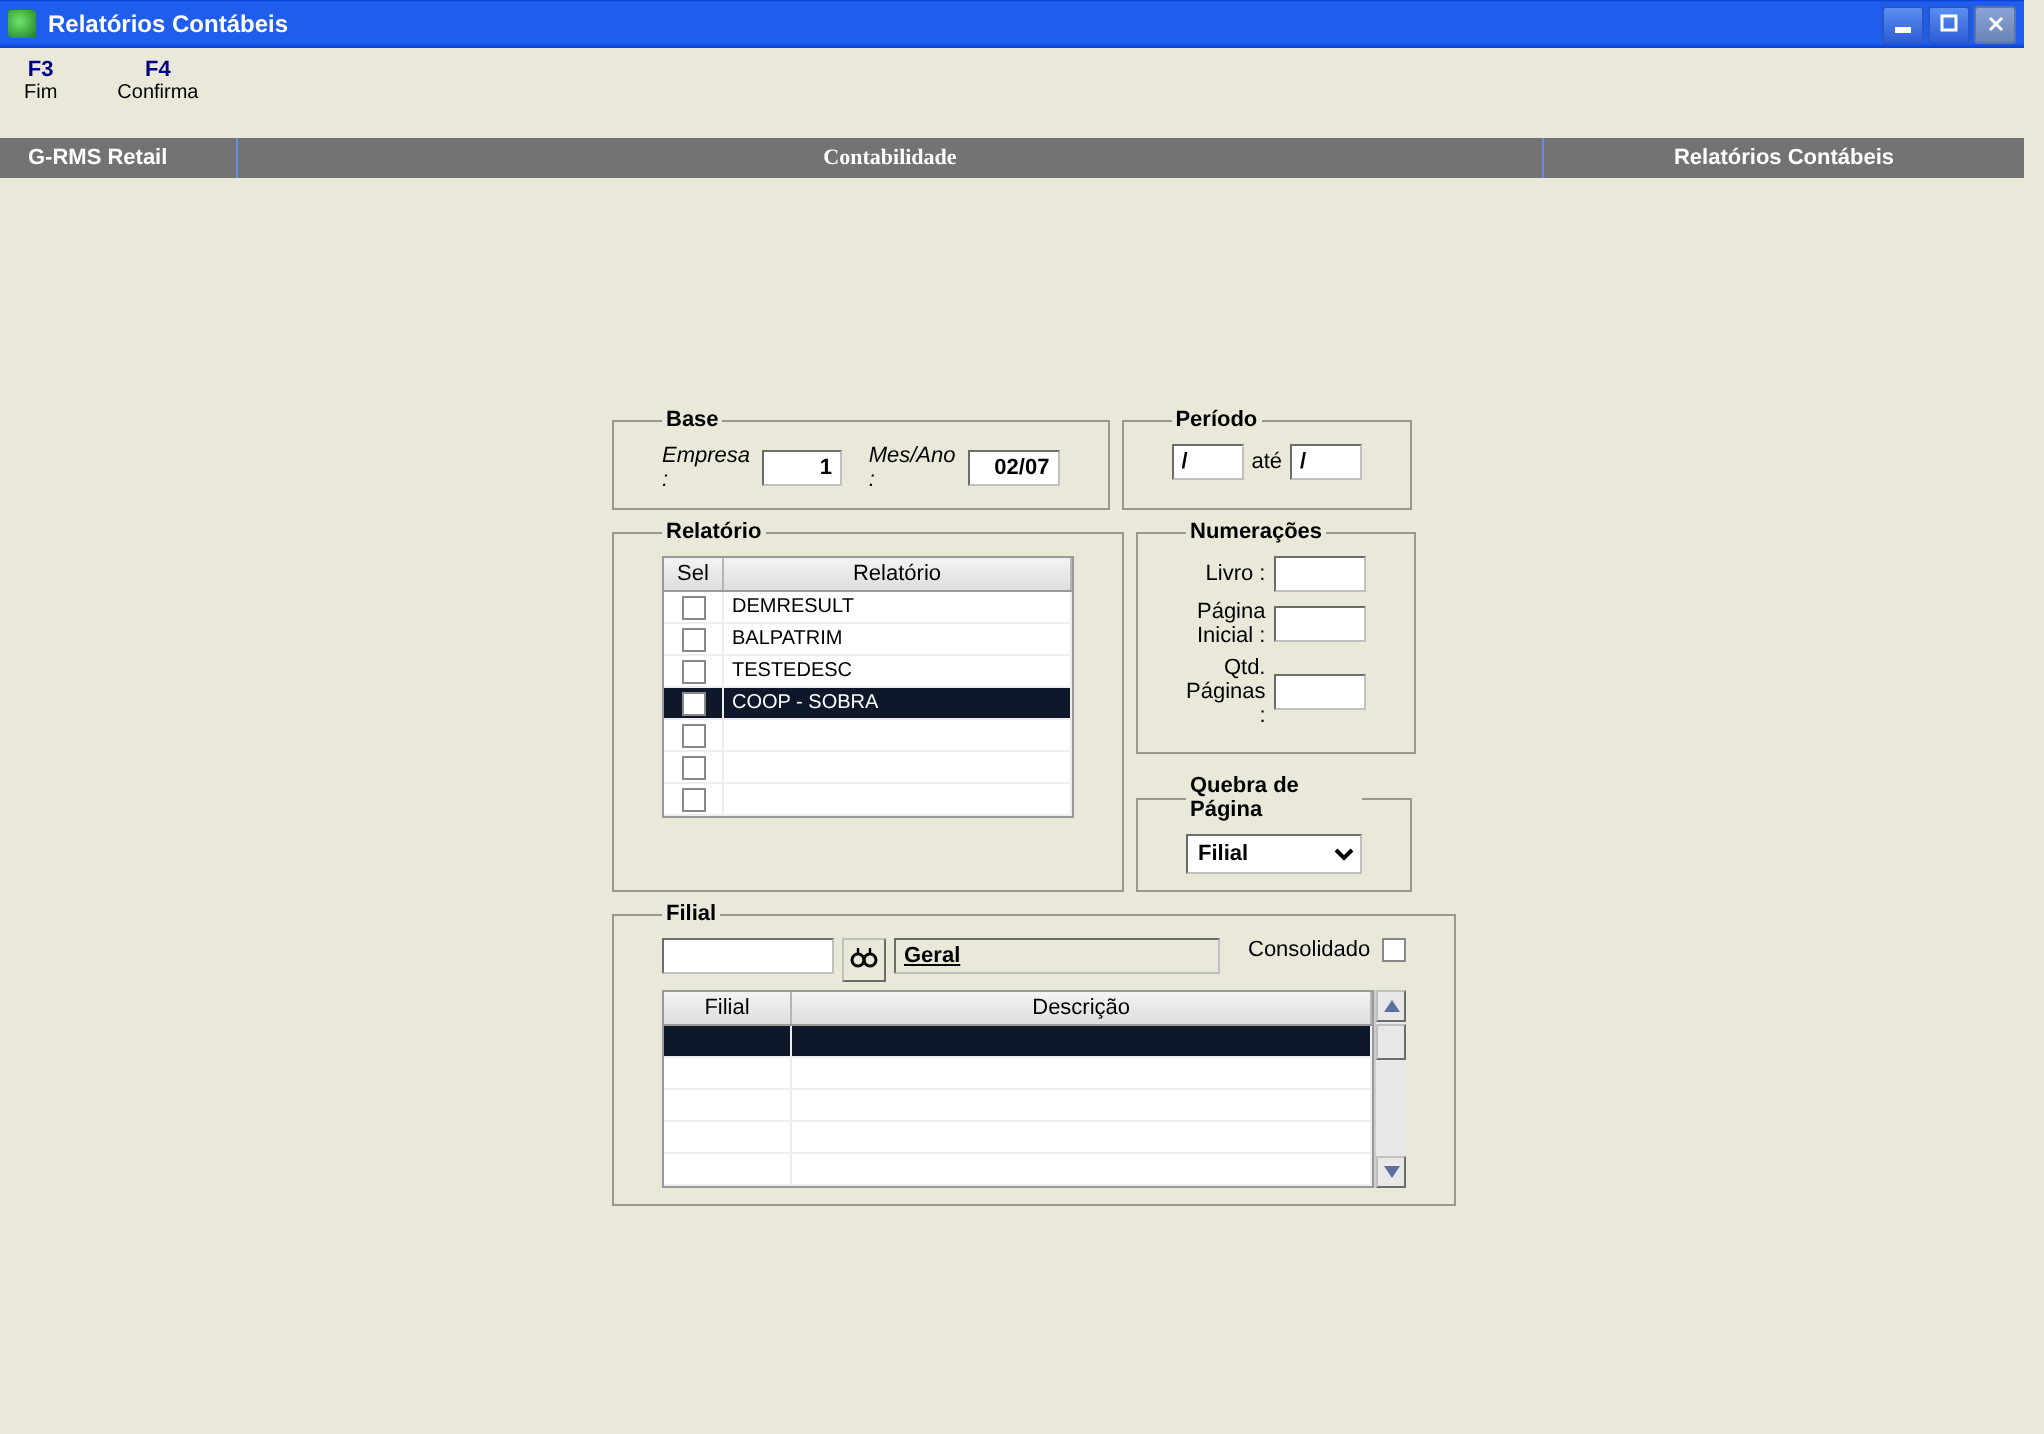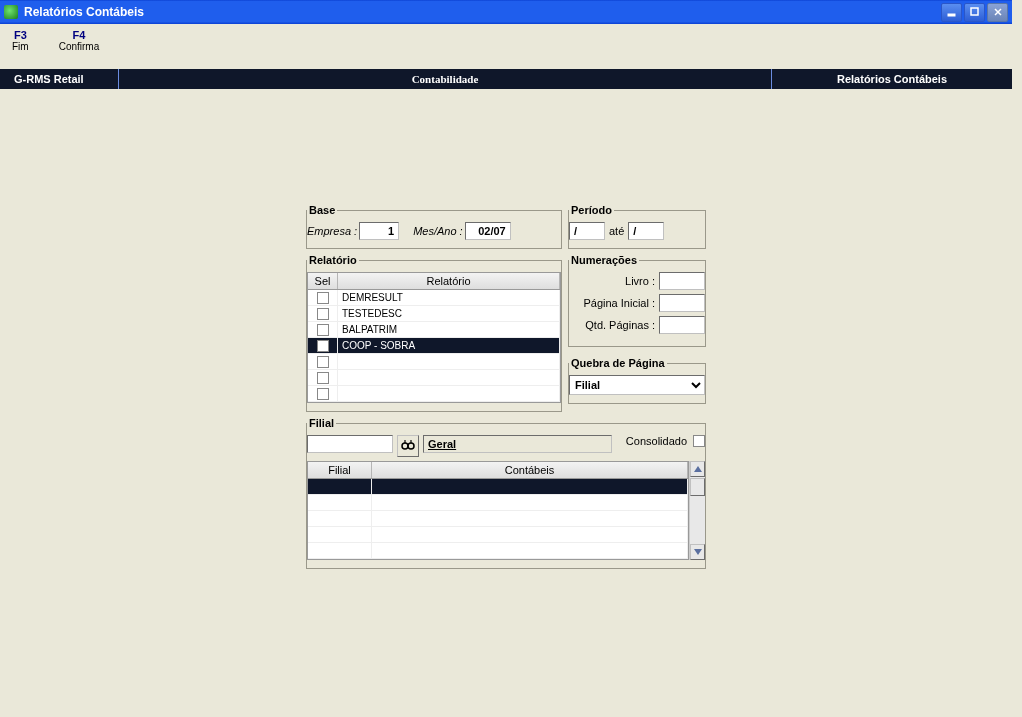--- a/index.html
+++ b/index.html
@@ -9,27 +9,27 @@
 .titlebar .title { font-weight: bold; font-size: 12px; margin-left: 6px; flex: 1; }
 .titlebar .app-icon { width: 14px; height: 14px; background: radial-gradient(circle at 40% 40%, #6fe36f, #1a7f1a); border-radius: 2px; }
 .win-buttons { display: flex; gap: 2px; }
 .win-btn { width: 21px; height: 19px; background: linear-gradient(to bottom, #5a8ef0, #2d5ed6); border: 1px solid #2a56c8; border-radius: 2px; display: flex; align-items: center; justify-content: center; color: #fff; font-weight: bold; font-size: 9px; cursor: pointer; }
 .win-btn.disabled { background: linear-gradient(to bottom, #8aa3d6, #6a84b6); border-color: #5a76a8; }
 .win-btn svg { fill: #fff; stroke: #fff; }
 .menubar { height: 45px; background: #eae8d9; padding: 5px 12px 0; display: flex; gap: 30px; }
 .menu-item { text-align: center; cursor: pointer; }
 .menu-item .key { color: #000080; font-weight: bold; font-size: 11px; }
 .menu-item .label { color: #000; font-size: 10px; }
-.ribbon { height: 20px; background: #0f172a; color: #fff; display: flex; align-items: center; font-weight: bold; font-size: 12px; }
+.ribbon { height: 20px; background: #737373; color: #fff; display: flex; align-items: center; font-weight: bold; font-size: 12px; }
 .ribbon .left { width: 118px; padding-left: 14px; }
 .ribbon .mid { flex: 1; text-align: center; border-left: 1px solid #6a8ce0; border-right: 1px solid #6a8ce0; height:100%; display:flex; align-items:center; justify-content:center;font-family:Liberation Serif, serif; }
 .ribbon .right { width: 240px; text-align: center; }
 .content { position: relative; height: calc(100% - 89px); }
 .form-wrap { position: absolute; left: 50%; transform: translateX(-50%); top: 115px; width: 400px; }
-fieldset { border: 1px solid #9a988a; padding: 6px 0 8px; margin-bottom: 5px; background: #eae8d9; }
+fieldset { border: 1px solid #9a988a; padding: 6px 24px 8px; margin-bottom: 5px; background: #eae8d9; }
 legend { font-weight: bold; font-size: 11px; padding: 0 2px; }
 .row { display: flex; align-items: center; gap: 4px; }
 .twin { display: flex; gap: 6px; }
 .twin > * { }
 .input { background: #fff; border: 1px inset #c0c0c0; height: 18px; padding: 0 4px; font-size: 11px; text-align: right; font-weight: bold; }
 .input.readonly { background: #eae8d9; text-decoration: underline; }
 .label { color: #000; }
 .panel-base { display:flex; align-items:center; }
 .panel-base .label { margin-right: 2px; font-style: italic; }
 .grid { border: 1px solid #999; background:#fff; }
@@ -129,27 +129,27 @@
                 <div class="grid-row">
                   <div class="sidecol">
                     <div class="chk"></div>
                   </div>
                   <div class="maincol">DEMRESULT</div>
                 </div>
                 <div class="grid-row">
                   <div class="sidecol">
                     <div class="chk"></div>
                   </div>
+                  <div class="maincol">BALPATRIM</div>
+                </div>
+                <div class="grid-row">
+                  <div class="sidecol">
+                    <div class="chk"></div>
+                  </div>
                   <div class="maincol">TESTEDESC</div>
-                </div>
-                <div class="grid-row">
-                  <div class="sidecol">
-                    <div class="chk"></div>
-                  </div>
-                  <div class="maincol">BALPATRIM</div>
                 </div>
                 <div class="grid-row selected">
                   <div class="sidecol">
                     <div class="chk"></div>
                   </div>
                   <div class="maincol">COOP - SOBRA</div>
                 </div>
                 <div class="grid-row">
                   <div class="sidecol">
                     <div class="chk"></div>
@@ -213,21 +213,21 @@
           </div>
           <input class="input readonly" style="flex: 1 1 0%; text-align: left; font-weight: bold;" readonly="" value="Geral">
           <span style="width:6px;"></span>
           <span class="label">Consolidado</span>
           <div class="chk" style="margin-left:2px;"></div>
         </div>
         <div style="display:flex;">
           <div class="grid" style="flex:1;">
             <div class="grid-head">
               <div style="width:64px;">Filial</div>
-              <div style="flex:1;">Contábeis</div>
+              <div style="flex:1;">Descrição</div>
             </div>
             <div>
               <div class="grid-row selected">
                   <div style="width:64px;"></div>
                   <div style="flex:1;"></div>
                 </div>
               <div class="grid-row">
                   <div style="width:64px;"></div>
                   <div style="flex:1;"></div>
                 </div>

